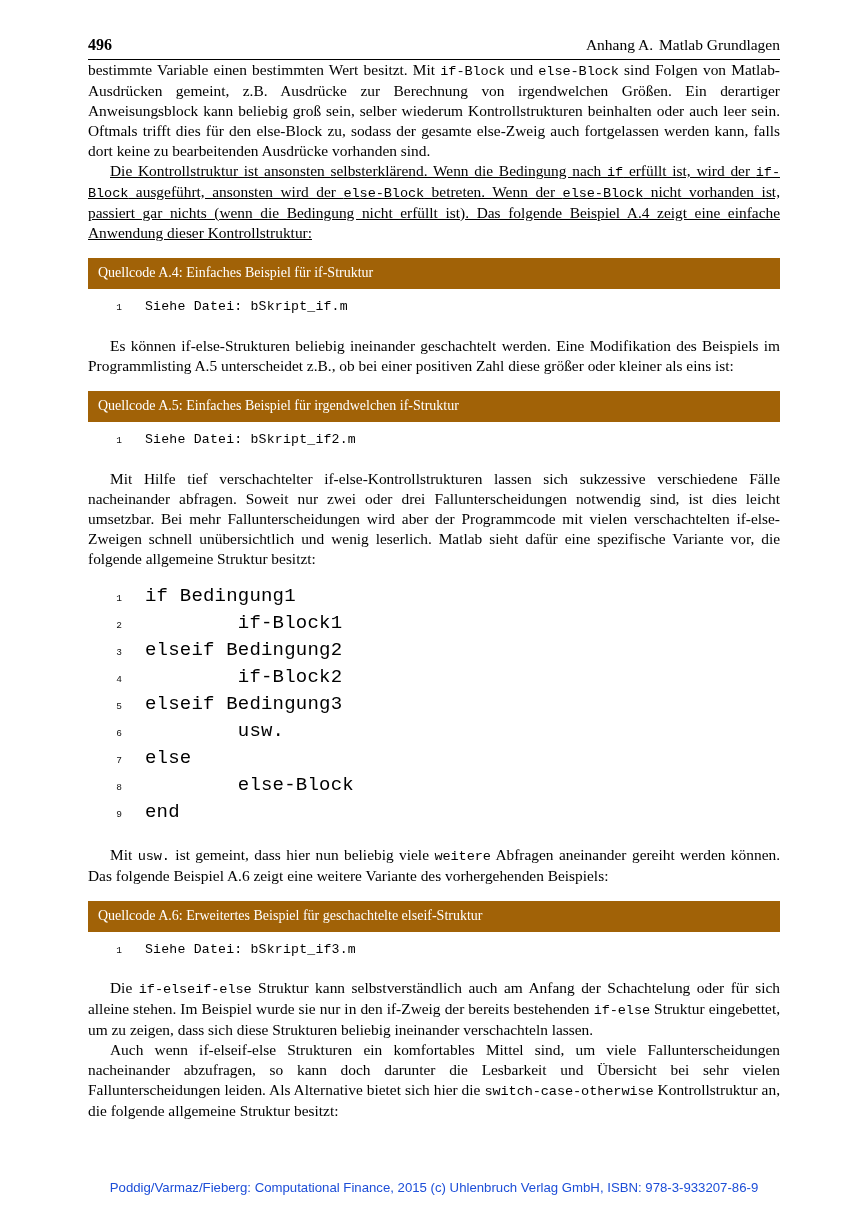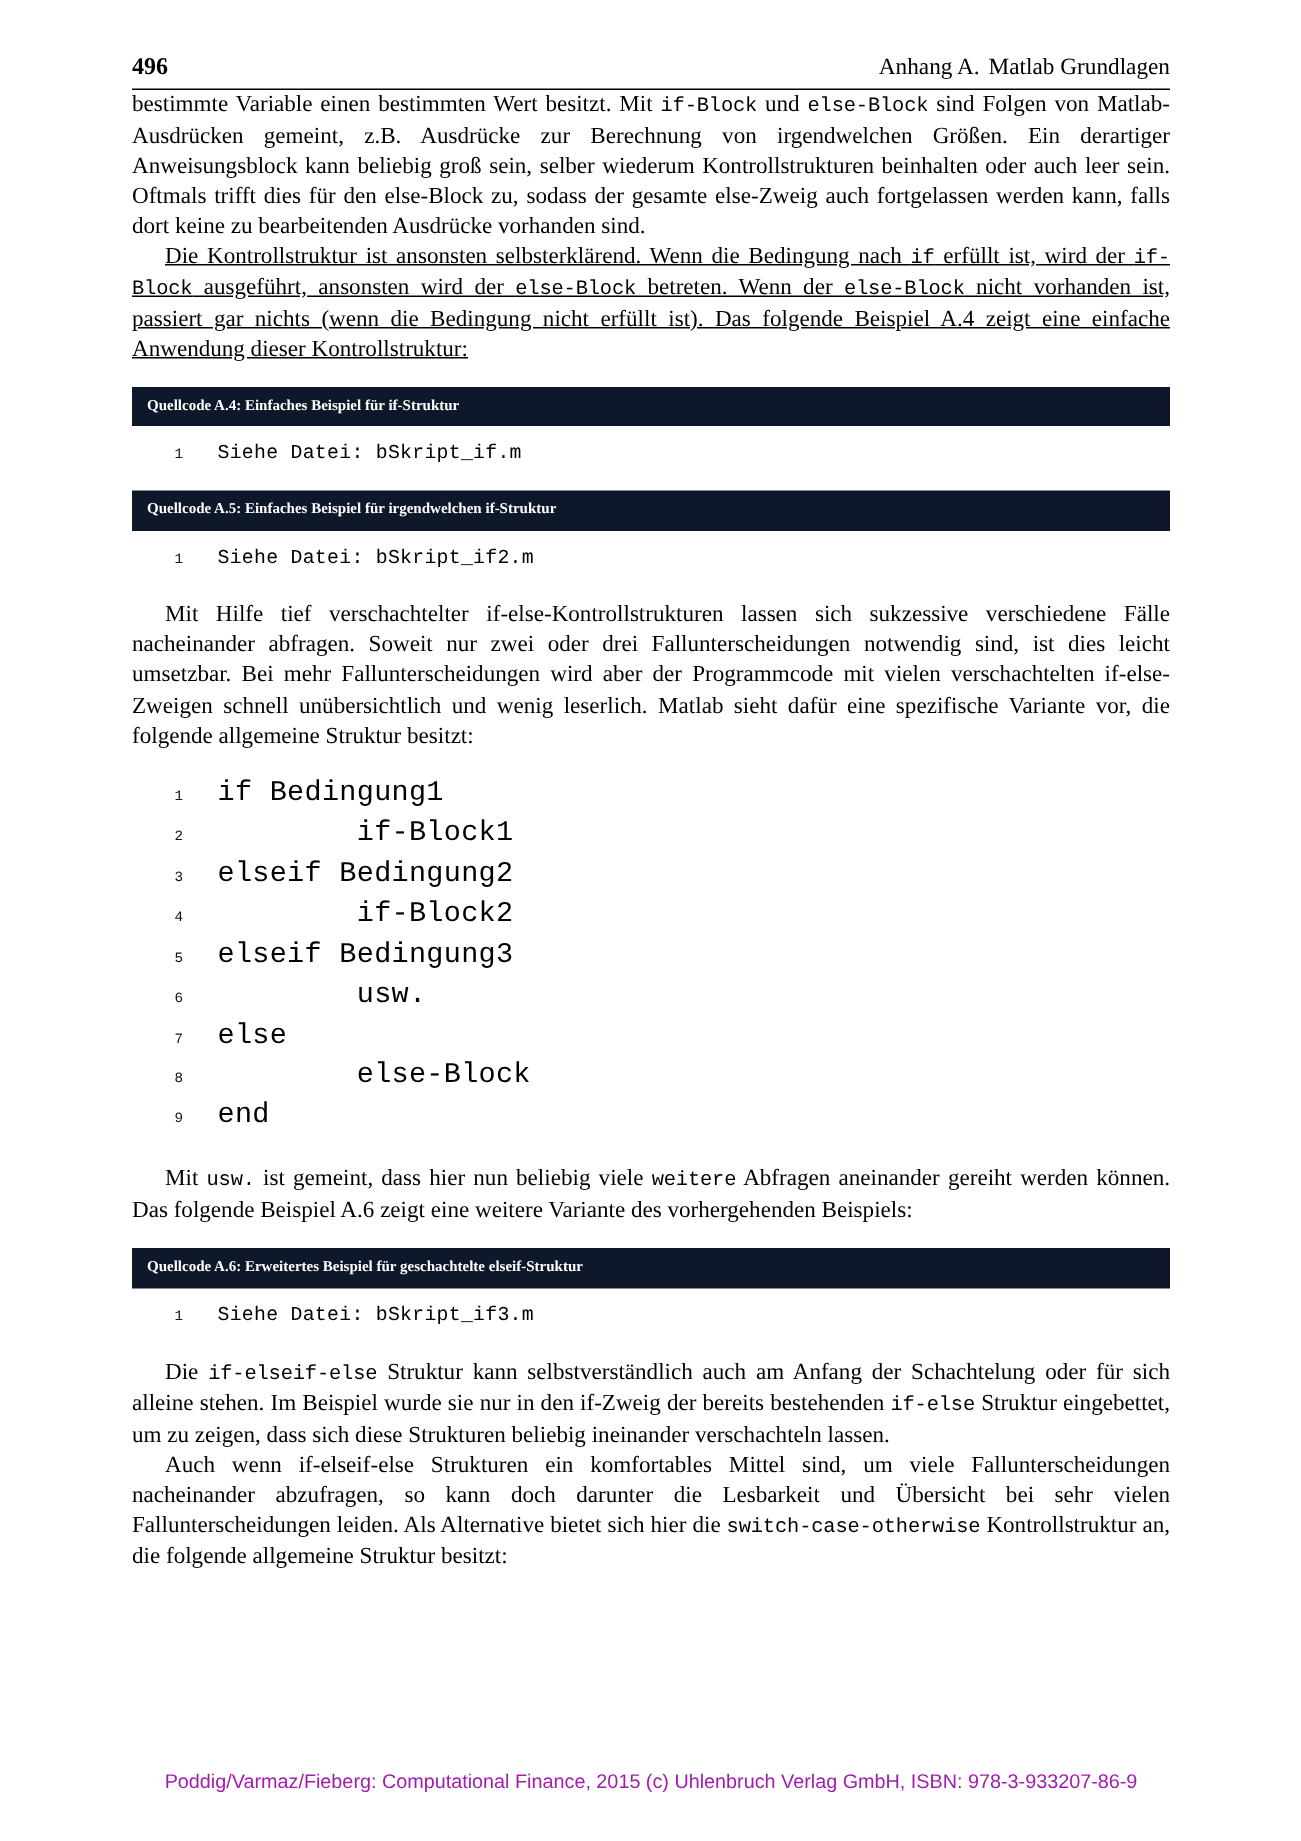--- a/index.html
+++ b/index.html
@@ -58,27 +58,26 @@
   p.gap { margin-top: 0px; text-decoration: underline; }
 
   code, .mono {
     font-family: "Liberation Mono", monospace;
     font-size: 13.6px;
     letter-spacing: -0.1px;
   }
 
   
   .listing-caption {
-    background: #0f172a;
+    background: #a16207;
     color: #ffffff;
-    font-size: 10px;
+    font-size: 14px;
     padding: 7px 10px 8px 10px;
     margin: 15px 0 0 0;
     line-height: 1.15;
-    font-weight: bold;
   }
   .listing-body {
     margin-top: 9px;
     padding-left: 18px;
   }
   .code-line {
     display: flex;
     align-items: baseline;
     line-height: 1.42;
   }
@@ -104,21 +103,21 @@
   }
   .block-listing .code-line .src { font-size: 19px; }
 
   .footer {
     position: absolute;
     left: 88px;
     top: 1180px;
     width: 692px;
     text-align: center;
     font-size: 13.2px;
-    color: #a21caf;
+    color: #1d4ed8;
     font-family: "Liberation Sans", sans-serif;
   }
 </style>
 </head>
 <body>
 
 <div class="page">
   <div class="content">
 
     <div class="runhead">
@@ -133,20 +132,21 @@
     <p class="body indent gap"><span>Die Kontrollstruktur ist ansonsten selbsterklärend. Wenn die Bedingung nach </span><code class="mono">if</code><span> erfüllt ist, wird der </span><code class="mono">if-Block</code><span> ausgeführt, ansonsten wird der </span><code class="mono">else-Block</code><span> betreten. Wenn der </span><code class="mono">else-Block</code><span> nicht vorhanden ist, passiert gar nichts (wenn die Bedingung nicht erfüllt ist). Das folgende Beispiel A.4 zeigt eine einfache Anwendung dieser Kontrollstruktur:</span></p>
 
     <div class="listing-caption">Quellcode A.4: Einfaches Beispiel für if-Struktur</div>
     <div class="listing-body">
       <div class="code-line">
         <span class="ln">1</span>
         <span class="src">Siehe Datei: bSkript_if.m</span>
       </div>
     </div>
 
+    <p class="body indent" style="margin-top:19px;"><span>Es können if-else-Strukturen beliebig ineinander geschachtelt werden. Eine Modifikation des Beispiels im Programmlisting A.5 unterscheidet z.B., ob bei einer positiven Zahl diese größer oder kleiner als eins ist:</span></p>
 
     <div class="listing-caption">Quellcode A.5: Einfaches Beispiel für irgendwelchen if-Struktur</div>
     <div class="listing-body">
       <div class="code-line">
         <span class="ln">1</span>
         <span class="src">Siehe Datei: bSkript_if2.m</span>
       </div>
     </div>
 
     <p class="body indent" style="margin-top:19px;"><span>Mit Hilfe tief verschachtelter if-else-Kontrollstrukturen lassen sich sukzessive verschiedene Fälle nacheinander abfragen. Soweit nur zwei oder drei Fallunterscheidungen notwendig sind, ist dies leicht umsetzbar. Bei mehr Fallunterscheidungen wird aber der Programmcode mit vielen verschachtelten if-else-Zweigen schnell unübersichtlich und wenig leserlich. Matlab sieht dafür eine spezifische Variante vor, die folgende allgemeine Struktur besitzt:</span></p>

